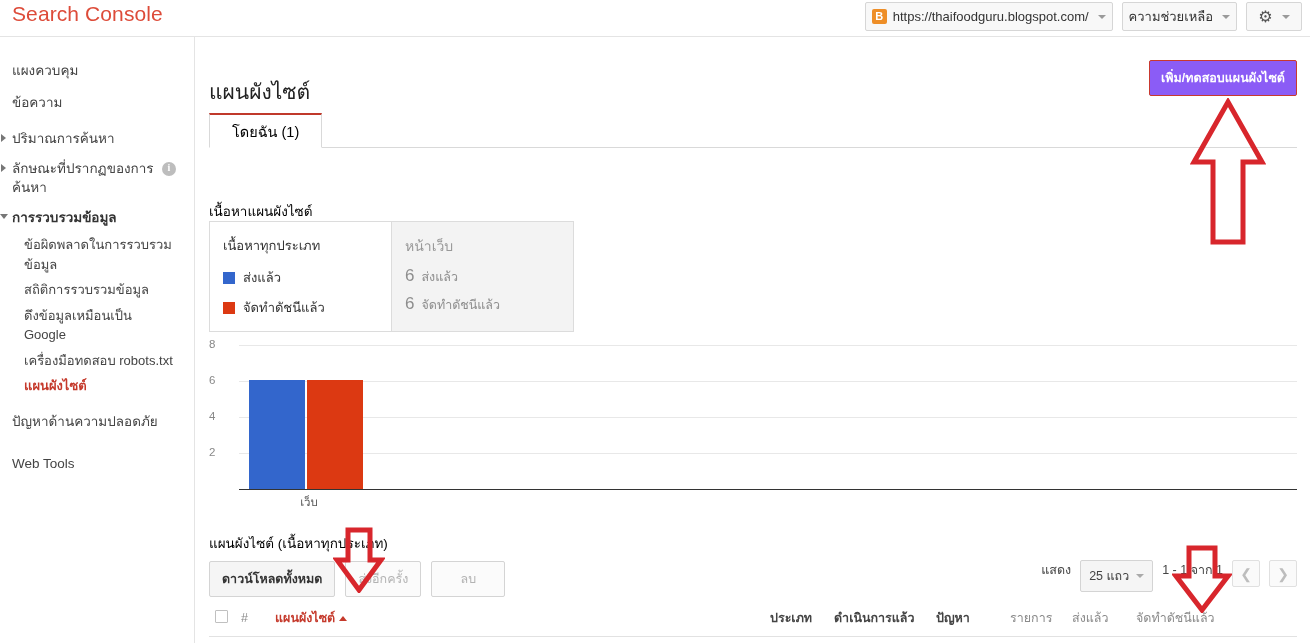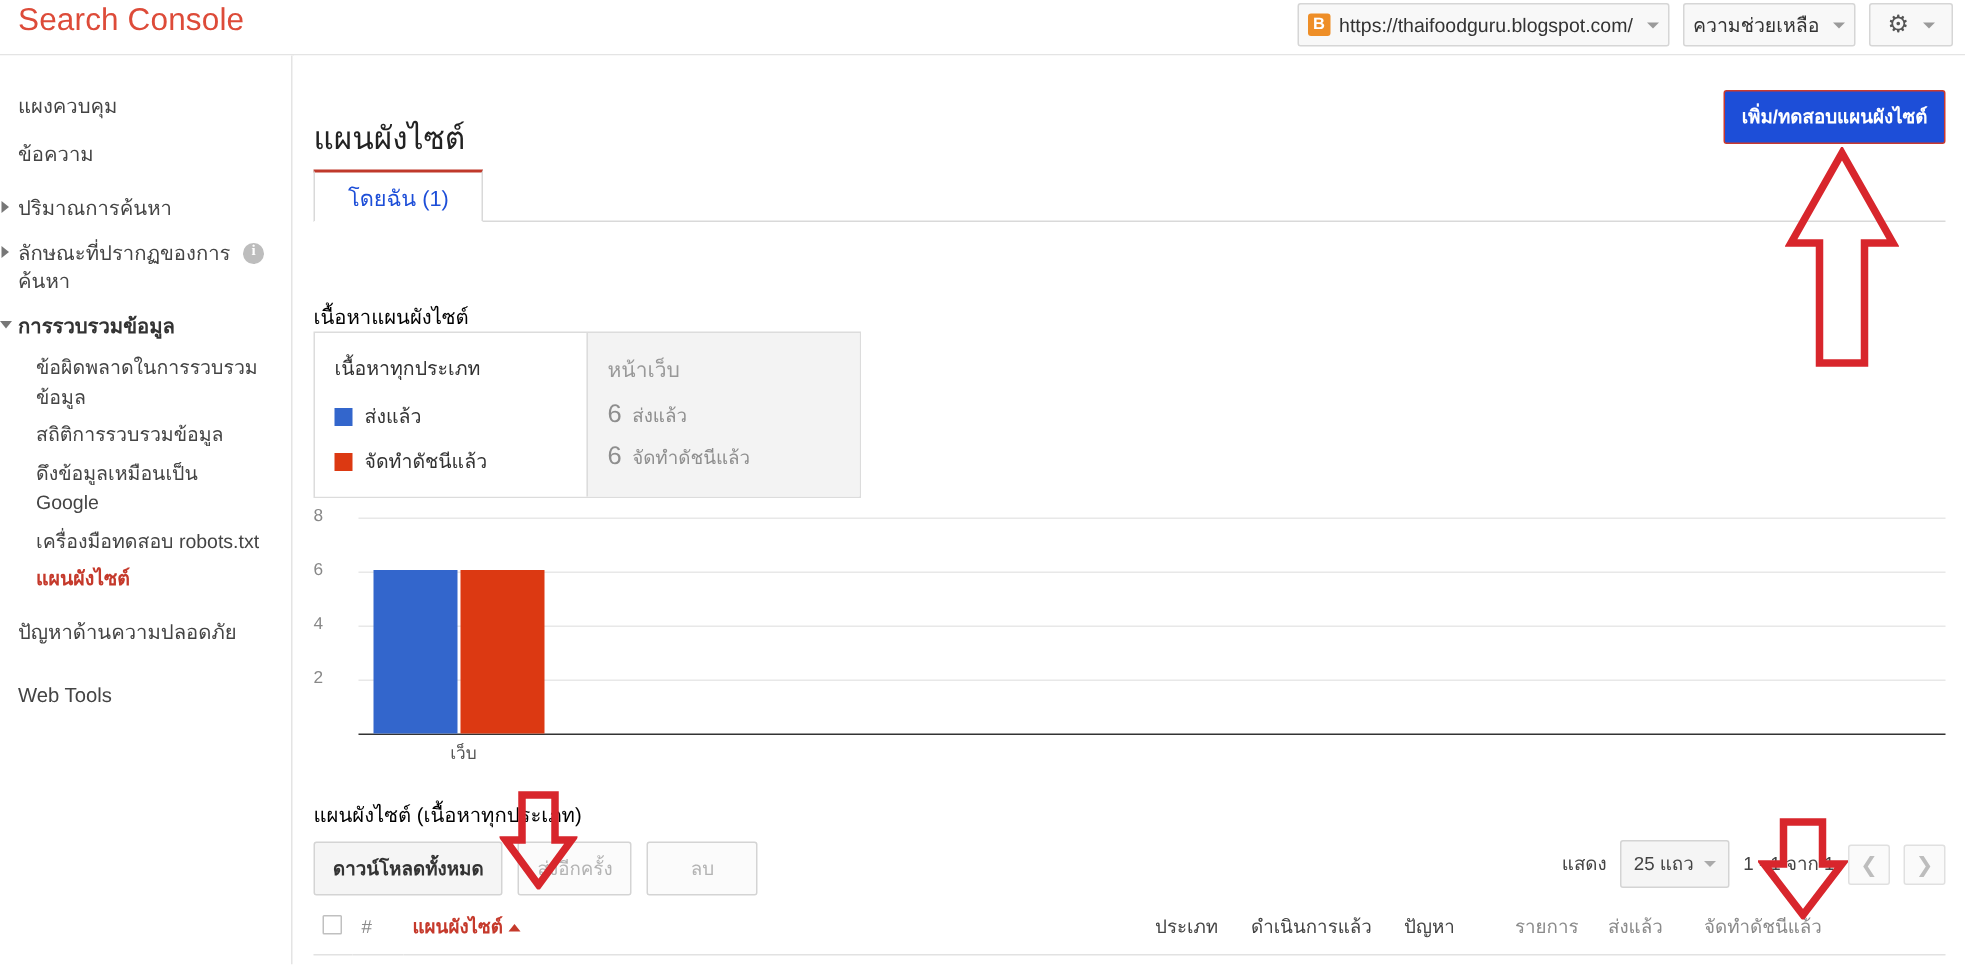--- a/index.html
+++ b/index.html
@@ -83,37 +83,37 @@
   .nav-plain { font-size: 13.5px; color: #444; padding: 5px 12px; cursor: pointer; }
 
   
   .main { position: absolute; left: 196px; top: 37px; width: 1114px; height: 606px; background: #fff; }
   .page-title {
     position: absolute; left: 13px; top: 24px;
     font-size: 21px; color: #222; font-weight: normal;
   }
   .primary-btn {
     position: absolute; right: 13px; top: 23px;
-    background: #1d4ed8; color: #fff; border: 1px solid #c9392f;
+    background: #8b5cf6; color: #fff; border: 1px solid #c9392f;
     border-radius: 2px; font-size: 12.5px; padding: 7px 11px;
     cursor: pointer; font-weight: bold; white-space: nowrap;
   }
 
   
   .tabs {
     position: absolute; left: 13px; top: 76px; width: 1088px; height: 35px;
     border-bottom: 1px solid #d9d9d9;
   }
   .tab {
     position: absolute; bottom: -1px; height: 35px; padding: 0 22px;
     display: flex; align-items: center; justify-content: center;
     font-size: 14.5px; color: #777; cursor: pointer; white-space: nowrap;
   }
   .tab.active {
-    color: #1d4ed8; background: #fff;
+    color: #000000; background: #fff;
     border: 1px solid #d9d9d9; border-top: 2px solid #c0392b;
     border-bottom: 1px solid #fff;
     margin-top: 46px;
   }
   .tab1 { left: 0; }
   .tab2 { left: 146px; }
 
   
   .section-label {
     position: absolute; font-size: 13.5px; color: #000000; font-weight: normal;
@@ -165,21 +165,21 @@
     border: 1px solid #d4d4d4; background: #f5f5f5; border-radius: 2px;
     font-size: 12.5px; color: #333; padding: 7px 12px; cursor: pointer;
     font-weight: bold; white-space: nowrap;
   }
   .gbtn.disabled { color: #b3b3b3; background: #fbfbfb; font-weight: normal; }
   .gbtn.w1 { min-width: 72px; text-align: center; }
   .gbtn.w2 { min-width: 74px; text-align: center; }
 
   .pager {
     position: absolute; right: 13px; top: 523px;
-    display: flex; align-items: center; gap: 9px;
+    display: flex; align-items: flex-start; gap: 9px;
     font-size: 12.5px; color: #444;
   }
   .rows-select {
     border: 1px solid #d4d4d4; background: #f5f5f5; border-radius: 2px;
     padding: 5px 8px; display: flex; align-items: center; gap: 7px;
     font-size: 12.5px; color: #444; cursor: pointer;
   }
   .rows-select .caret {
     width: 0; height: 0; border-left: 4px solid transparent;
     border-right: 4px solid transparent; border-top: 4px solid #aaa;
@@ -194,21 +194,21 @@
   table.data {
     position: absolute; left: 13px; top: 563px; width: 1088px;
     border-collapse: collapse;
   }
   table.data th {
     font-size: 12.5px; color: #8a8a8a; font-weight: normal;
     text-align: left; padding: 8px 6px; border-bottom: 1px solid #e2e2e2;
     white-space: nowrap; vertical-align: middle;
   }
   table.data th.sorted { color: #c5392b; font-weight: bold; }
-  table.data th.dark { color: #444; font-weight: normal; }
+  table.data th.dark { color: #444; font-weight: bold; }
   table.data td {
     font-size: 13px; color: #333; padding: 12px 6px;
     border-bottom: 1px solid #f0f0f0; vertical-align: top;
   }
   td.bold { font-weight: bold; }
   .cbox {
     width: 13px; height: 13px; border: 1px solid #c0c0c0;
     background: #fff; display: inline-block; border-radius: 1px;
   }
   .sort-caret {

